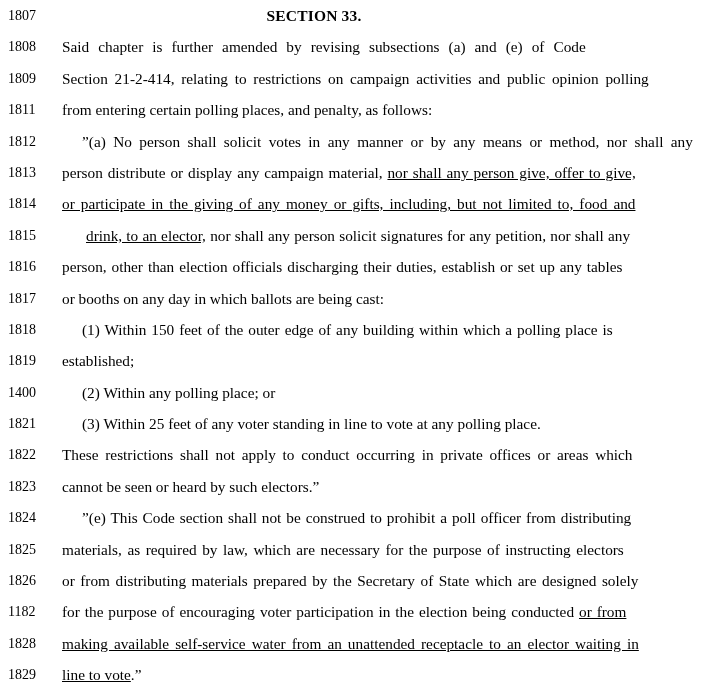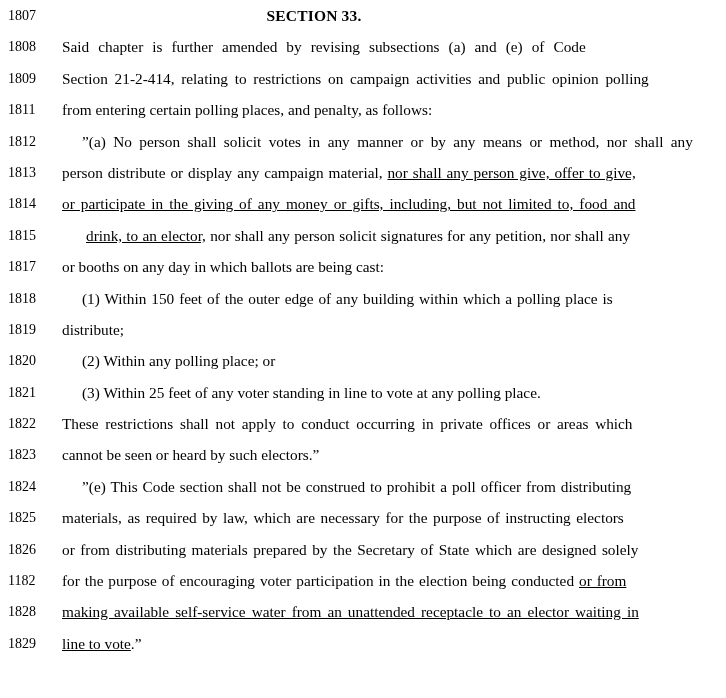--- a/index.html
+++ b/index.html
@@ -96,33 +96,37 @@
       </div>
       <div class="line">
         <div class="lineno">1814</div>
         <div class="text j6"><span class="u">or participate in the giving of any money or gifts, including, but not limited to, food and</span></div>
       </div>
       <div class="line">
         <div class="lineno">1815</div>
         <div class="text j7"><span class="u">drink, to an elector,</span><span> nor shall any person solicit signatures for any petition, nor shall any</span></div>
       </div>
       <div class="line">
+        <div class="lineno">1816</div>
+        <div class="text j5"><span>person, other than election officials discharging their duties, establish or set up any tables</span></div>
+      </div>
+      <div class="line">
         <div class="lineno">1817</div>
         <div class="text nj"><span>or booths on any day in which ballots are being cast:</span></div>
       </div>
       <div class="line">
         <div class="lineno">1818</div>
         <div class="text j5 ind1"><span>(1)  Within 150 feet of the outer edge of any building within which a polling place is</span></div>
       </div>
       <div class="line">
         <div class="lineno">1819</div>
-        <div class="text nj"><span>distribute;</span></div>
+        <div class="text nj"><span>established;</span></div>
       </div>
       <div class="line">
-        <div class="lineno">1820</div>
+        <div class="lineno">1400</div>
         <div class="text nj ind1"><span>(2)  Within any polling place; or</span></div>
       </div>
       <div class="line">
         <div class="lineno">1821</div>
         <div class="text nj ind1"><span>(3)  Within 25 feet of any voter standing in line to vote at any polling place.</span></div>
       </div>
       <div class="line">
         <div class="lineno">1822</div>
         <div class="text j2"><span>These restrictions shall not apply to conduct occurring in private offices or areas which</span></div>
       </div>

